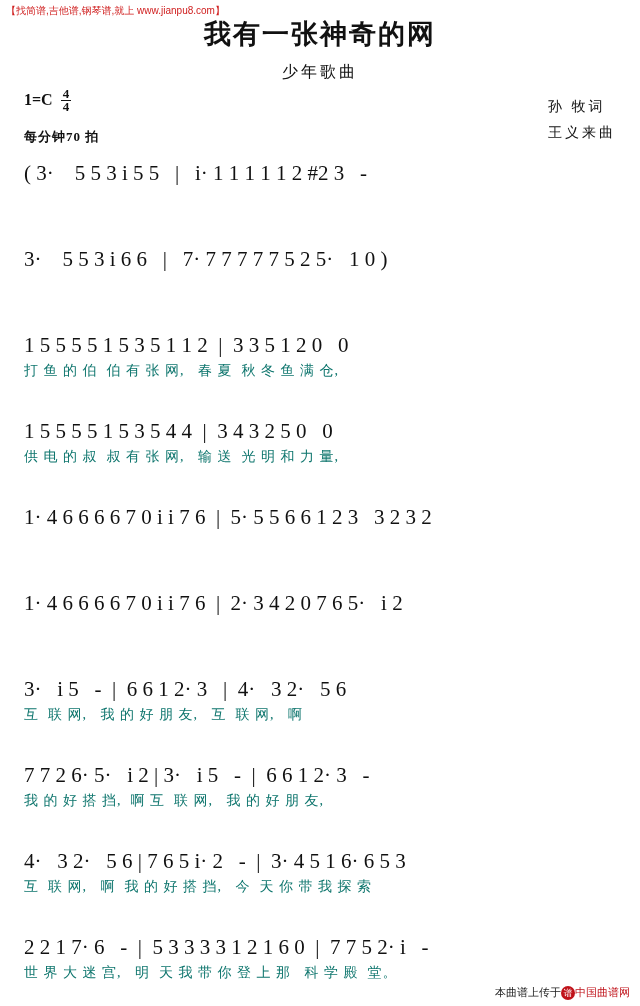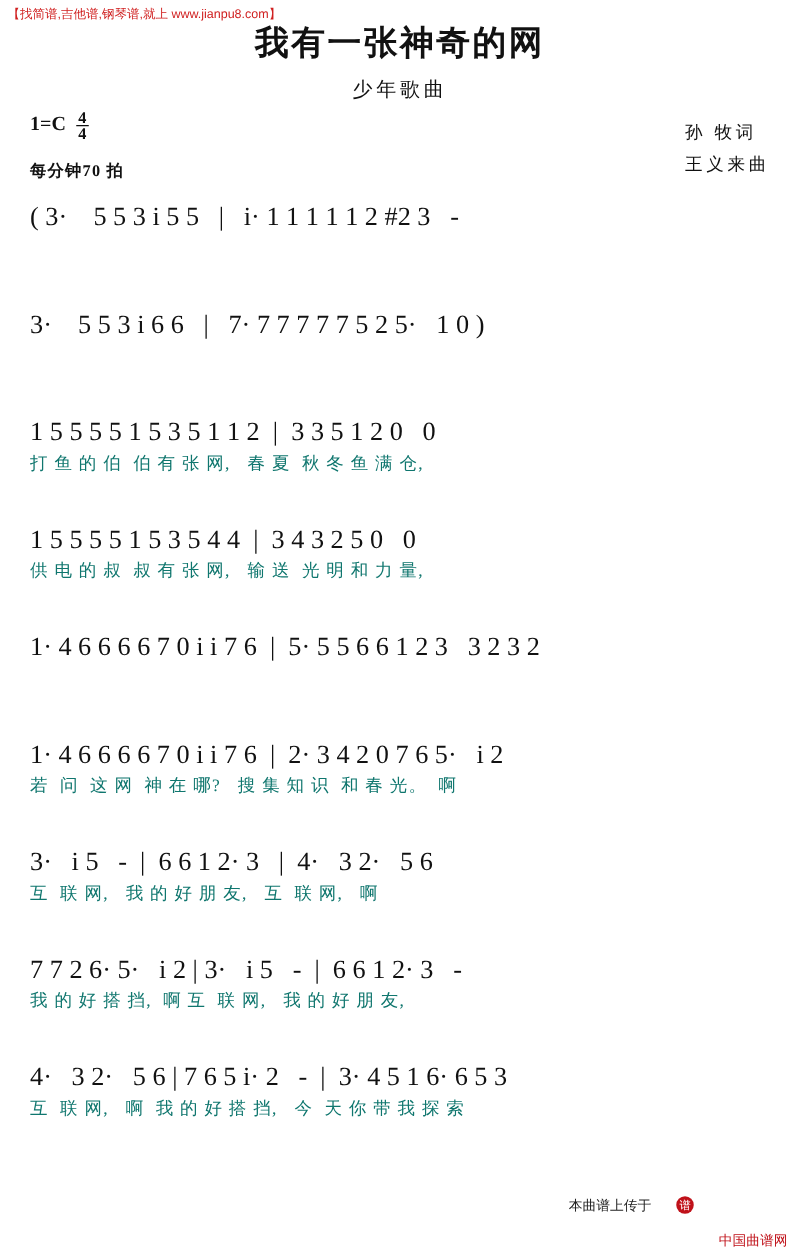--- a/index.html
+++ b/index.html
@@ -56,21 +56,21 @@
   .lyr{
     position:absolute;left:0;top:44px;right:0;
     font-size:14px;
     letter-spacing:1px;
     white-space:pre;
     color:#0f766e;
   }
   .footer{
     position:absolute;bottom:6px;right:10px;
     font-size:11px;font-family:"Liberation Sans",sans-serif;color:#222;
-    display:flex;align-items:flex-start;gap:20px;
+    display:flex;align-items:flex-end;gap:0;
   }
   .footer .logo{
     display:inline-block;width:14px;height:14px;border-radius:50%;
     background:#c0121a;color:#fff;font-size:9px;line-height:14px;text-align:center;
   }
   .footer .site{color:#c0121a;margin-top:28px;}
 </style>
 </head>
 <body>
 
@@ -116,38 +116,41 @@
     <div class="notes">1 5 5 5 5 1 5 3 5 4 4  |  3 4 3 2 5 0   0</div>
     <div class="lyr">供 电 的 叔  叔 有 张 网,   输 送  光 明 和 力 量,</div>
   </div>
 
   <div class="row">
     <div class="notes">1· 4 6 6 6 6 7 0 i i 7 6  |  5· 5 5 6 6 1 2 3   3 2 3 2</div>
   </div>
 
   <div class="row">
     <div class="notes">1· 4 6 6 6 6 7 0 i i 7 6  |  2· 3 4 2 0 7 6 5·   i 2</div>
-    <div class="lyr">若  问  这 网  神 在 哪?   搜 集 知 识  和 春 光。  啊</div>
   </div>
 
   <div class="row">
     <div class="notes">3·   i 5   -  |  6 6 1 2· 3   |  4·   3 2·   5 6</div>
     <div class="lyr">互  联 网,   我 的 好 朋 友,   互  联 网,   啊</div>
   </div>
 
   <div class="row">
     <div class="notes">7 7 2 6· 5·   i 2 | 3·   i 5   -  |  6 6 1 2· 3   -</div>
     <div class="lyr">我 的 好 搭 挡,  啊 互  联 网,   我 的 好 朋 友,</div>
   </div>
 
   <div class="row">
     <div class="notes">4·   3 2·   5 6 | 7 6 5 i· 2   -  |  3· 4 5 1 6· 6 5 3</div>
     <div class="lyr">互  联 网,   啊  我 的 好 搭 挡,   今  天 你 带 我 探 索</div>
   </div>
 
+  <div class="row">
+    <div class="notes">2 2 1 7· 6   -  |  5 3 3 3 3 1 2 1 6 0  |  7 7 5 2· i   -</div>
+    <div class="lyr">世 界 大 迷 宫,   明  天 我 带 你 登 上 那   科 学 殿  堂。</div>
+  </div>
 
 </div>
 
 <div class="footer">
   <span>本曲谱上传于</span>
   <span class="logo">谱</span>
   <span class="site">中国曲谱网</span>
 </div>
 
 </body></html>

